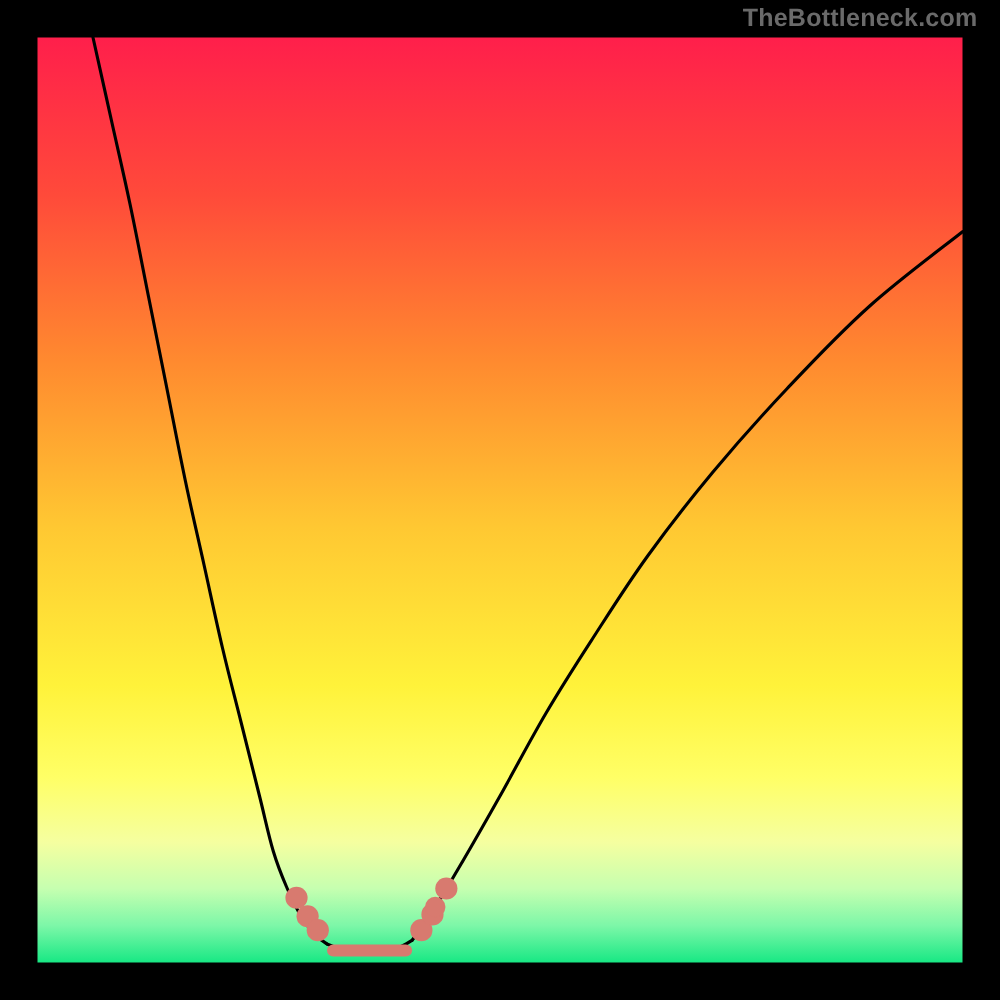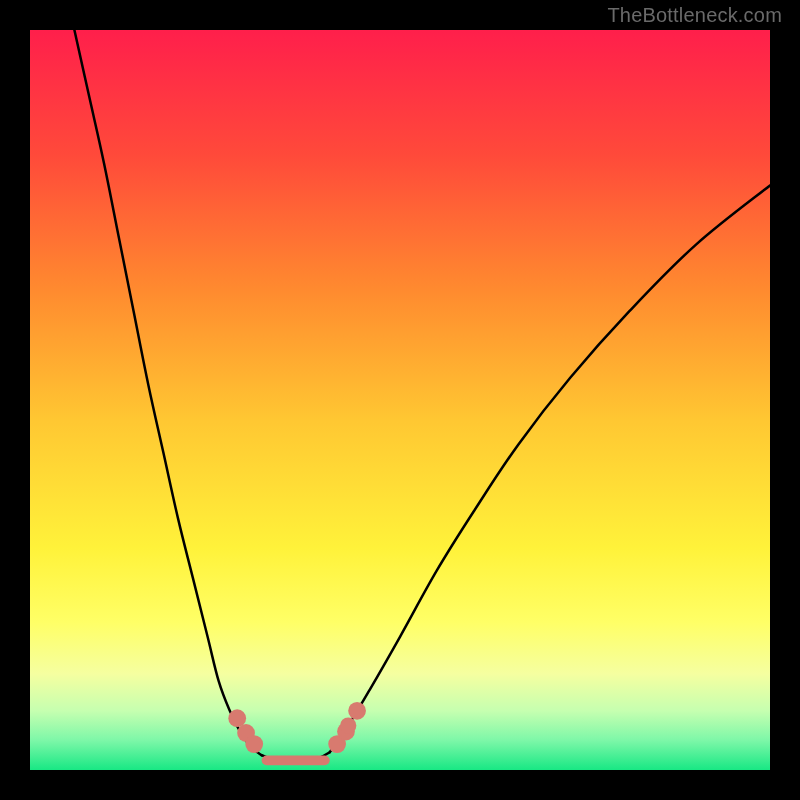--- a/index.html
+++ b/index.html
@@ -16,21 +16,21 @@
     width: 800px;
     height: 800px;
     background: #000;
   }
   .watermark {
     position: absolute;
     top: 4px;
     right: 18px;
     color: #6a6a6a;
     font-size: 20px;
-    font-weight: 400;
+    font-weight: 700;
     letter-spacing: 0.2px;
     user-select: none;
   }
   svg {
     position: absolute;
     top: 0;
     left: 0;
   }
   .curve {
     fill: none;

